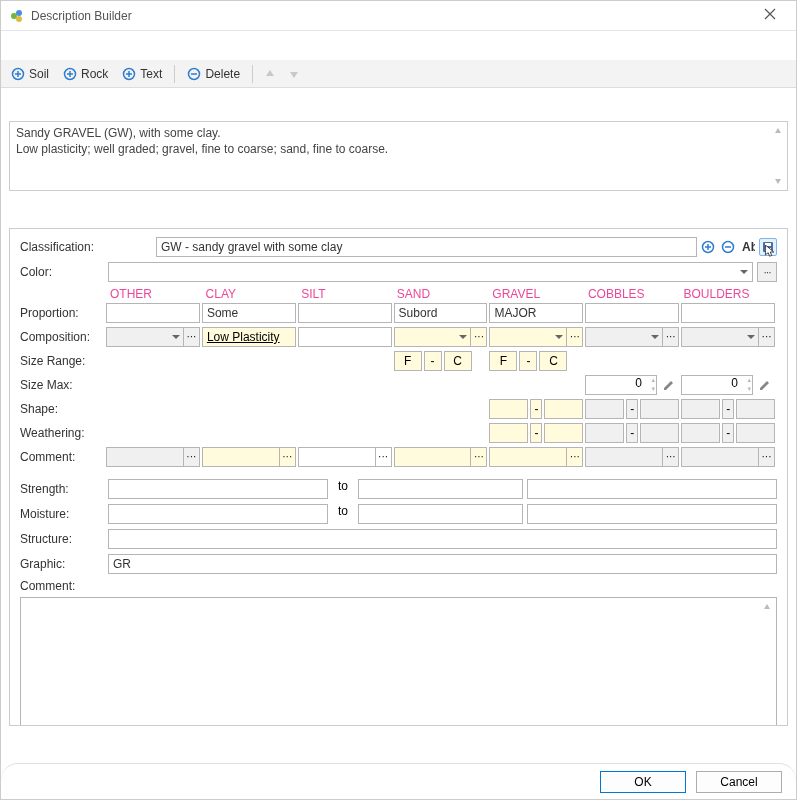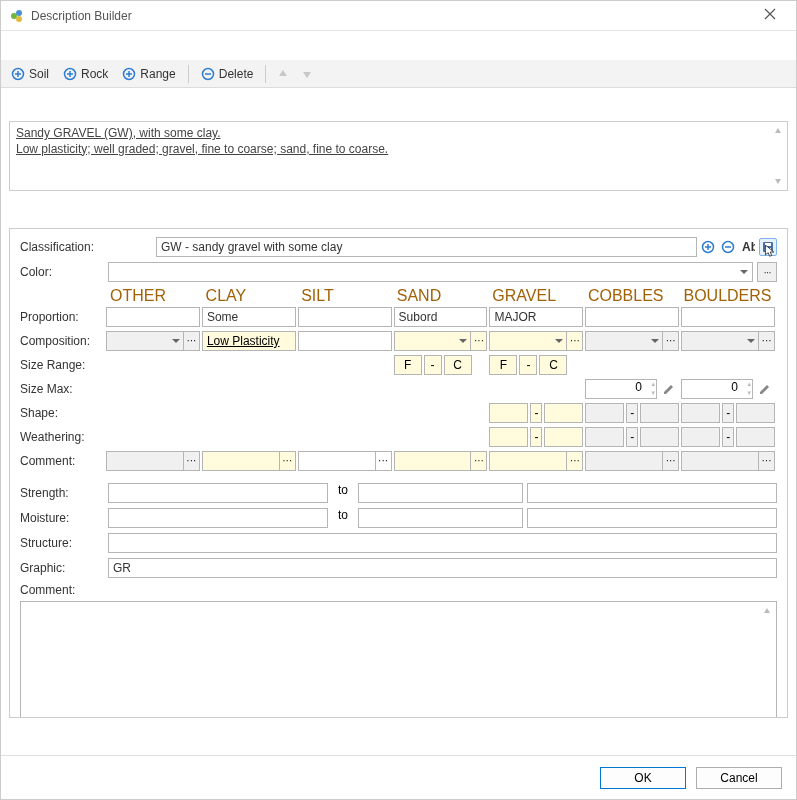--- a/index.html
+++ b/index.html
@@ -11,21 +11,21 @@
 .titlebar .icon { width: 16px; height: 16px; margin-right: 6px; }
 .titlebar .title { flex: 1; color: #555; font-size: 12px; }
 .titlebar .close { width: 36px; text-align: center; color: #555; cursor: pointer; }
 
 .toolbar { height: 28px; background: #f3f3f3; border-bottom: 1px solid #dcdcdc; display: flex; align-items: center; padding: 0 4px; gap: 2px; }
 .tbtn { height: 22px; padding: 0 6px; display: inline-flex; align-items: center; gap: 4px; color: #333; cursor: pointer; border-radius: 2px; }
 .tbtn svg { width: 14px; height: 14px; }
 .tsep { width: 1px; height: 18px; background: #ccc; margin: 0 4px; }
 .arrowbtn { width: 22px; height: 22px; display: inline-flex; align-items: center; justify-content: center; color: #bbb; }
 
-.preview { position: relative; margin: 4px 8px 0 8px; border: 1px solid #ccc; height: 70px; padding: 4px 20px 4px 6px; color: #444; line-height: 1.3; background: #fff; text-decoration: underline; }
+.preview { position: relative; margin: 4px 8px 0 8px; border: 1px solid #ccc; height: 70px; padding: 4px 20px 4px 6px; color: #444; line-height: 1.3; background: #fff; }
 .scroll-arrow { position: absolute; right: 2px; width: 14px; height: 14px; color: #999; display: flex; align-items: center; justify-content: center; cursor: pointer; }
 .scroll-arrow.up { top: 2px; } .scroll-arrow.down { bottom: 2px; }
 
 .form { flex: 1; border: 1px solid #ccc; margin: 8px; padding: 8px 10px; overflow: hidden; display: flex; flex-direction: column; }
 
 .row { display: flex; align-items: center; height: 24px; margin-bottom: 5px; }
 .row-tall { height: auto; align-items: flex-start; }
 .lbl { width: 88px; color: #333; }
 .field { flex: 1; }
 .inp { width: 100%; height: 20px; border: 1px solid #b5b5b5; padding: 1px 4px; background: #fff; color: #333; outline: none; }
@@ -35,21 +35,21 @@
 .iconbtn { width: 18px; height: 18px; display: inline-flex; align-items: center; justify-content: center; cursor: pointer; border-radius: 2px; }
 .iconbtn.sel { border: 1px solid #7eb4ea; background: #e5f1fb; }
 .iconbtn svg { width: 14px; height: 14px; }
 
 .color-row .field { display: flex; gap: 4px; }
 .dd { flex: 1; height: 20px; border: 1px solid #b5b5b5; display: flex; align-items: center; padding: 0 4px; cursor: pointer; position: relative; }
 .dd::after { content: ""; position: absolute; right: 4px; top: 7px; border: 4px solid transparent; border-top-color: #666; }
 .ell { width: 20px; height: 20px; border: 1px solid #b5b5b5; display: inline-flex; align-items: center; justify-content: center; cursor: pointer; background: #f0f0f0; font-size: 10px; color: #333; letter-spacing: -1px; }
 
 .grid-header { display: flex; margin-left: 88px; margin-bottom: 2px; }
-.col { width: 96px; margin-right: 2px; color: #a16207; font-size: 16px; padding-left: 2px; }
+.col { width: 96px; margin-right: 2px; color: #ec4899; font-size: 12px; padding-left: 2px; }
 .grid-row { display: flex; align-items: center; height: 24px; margin-bottom: 4px; }
 .grid-row .lbl { width: 88px; }
 .cell { width: 96px; margin-right: 2px; }
 .cellinp { width: 100%; height: 20px; border: 1px solid #b5b5b5; padding: 1px 4px; background: #fff; color: #333; }
 .cell-dd { width: 100%; height: 20px; border: 1px solid #b5b5b5; display: flex; align-items: center; position: relative; background: #f0f0f0; }
 .cell-dd.yel { background: #fffbdc; }
 .cell-dd .txt { flex: 1; padding: 0 4px; overflow: hidden; white-space: nowrap; text-decoration: underline; }
 .cell-dd .caret { width: 14px; text-align: center; }
 .cell-dd .caret::before { content: ""; display: inline-block; border: 4px solid transparent; border-top-color: #666; position: relative; top: 2px; }
 .cell-dd .dots { width: 16px; text-align: center; border-left: 1px solid #b5b5b5; font-size: 10px; height: 100%; line-height: 18px; }
@@ -72,21 +72,21 @@
 .commentcell { width: 96px; margin-right: 2px; height: 20px; border: 1px solid #b5b5b5; display: flex; background: #f0f0f0; }
 .commentcell.yel { background: #fffbdc; }
 .commentcell .body { flex: 1; }
 .commentcell .dots2 { width: 16px; text-align: center; border-left: 1px solid #b5b5b5; font-size: 10px; line-height: 18px; }
 
 .strength-row .field { display: flex; gap: 4px; }
 .third { flex: 1; height: 20px; border: 1px solid #b5b5b5; padding: 1px 4px; }
 
 .big-comment { flex: 1; border: 1px solid #b5b5b5; margin-top: 4px; margin-left: 0; position: relative; min-height: 140px; }
 
-.footer { height: 44px; border-top: 1px solid #e0e0e0; display: flex; justify-content: flex-end; align-items: center; gap: 10px; padding: 0 14px; }
+.footer { height: 36px; border-top: 1px solid #e0e0e0; display: flex; justify-content: flex-end; align-items: center; gap: 10px; padding: 0 14px; border-radius: 17px; }
 .btn { width: 86px; height: 22px; border: 1px solid #adadad; background: #fdfdfd; cursor: pointer; font-size: 12px; }
 .btn.primary { border: 1.5px solid #0078d7; }
 
 .cursor { position: absolute; width: 16px; height: 20px; pointer-events: none; z-index: 1000; }
 </style>
 </head>
 <body>
 
 <div class="window">
   <div class="titlebar">
@@ -118,21 +118,21 @@
           <circle cx="7" cy="7" r="5.5" fill="none" stroke="#2f7dd1" stroke-width="1.5"></circle>
           <path d="M7 4v6M4 7h6" stroke="#2f7dd1" stroke-width="1.5"></path>
         </svg>
       <span>Rock</span>
     </span>
     <span class="tbtn">
       <svg viewBox="0 0 14 14">
           <circle cx="7" cy="7" r="5.5" fill="none" stroke="#2f7dd1" stroke-width="1.5"></circle>
           <path d="M7 4v6M4 7h6" stroke="#2f7dd1" stroke-width="1.5"></path>
         </svg>
-      <span>Range</span>
+      <span>Text</span>
     </span>
     <span class="tsep"></span>
     <span class="tbtn">
       <svg viewBox="0 0 14 14">
           <circle cx="7" cy="7" r="5.5" fill="none" stroke="#2f7dd1" stroke-width="1.5"></circle>
           <path d="M4 7h6" stroke="#2f7dd1" stroke-width="1.5"></path>
         </svg>
       <span>Delete</span>
     </span>
     <span class="tsep"></span>

